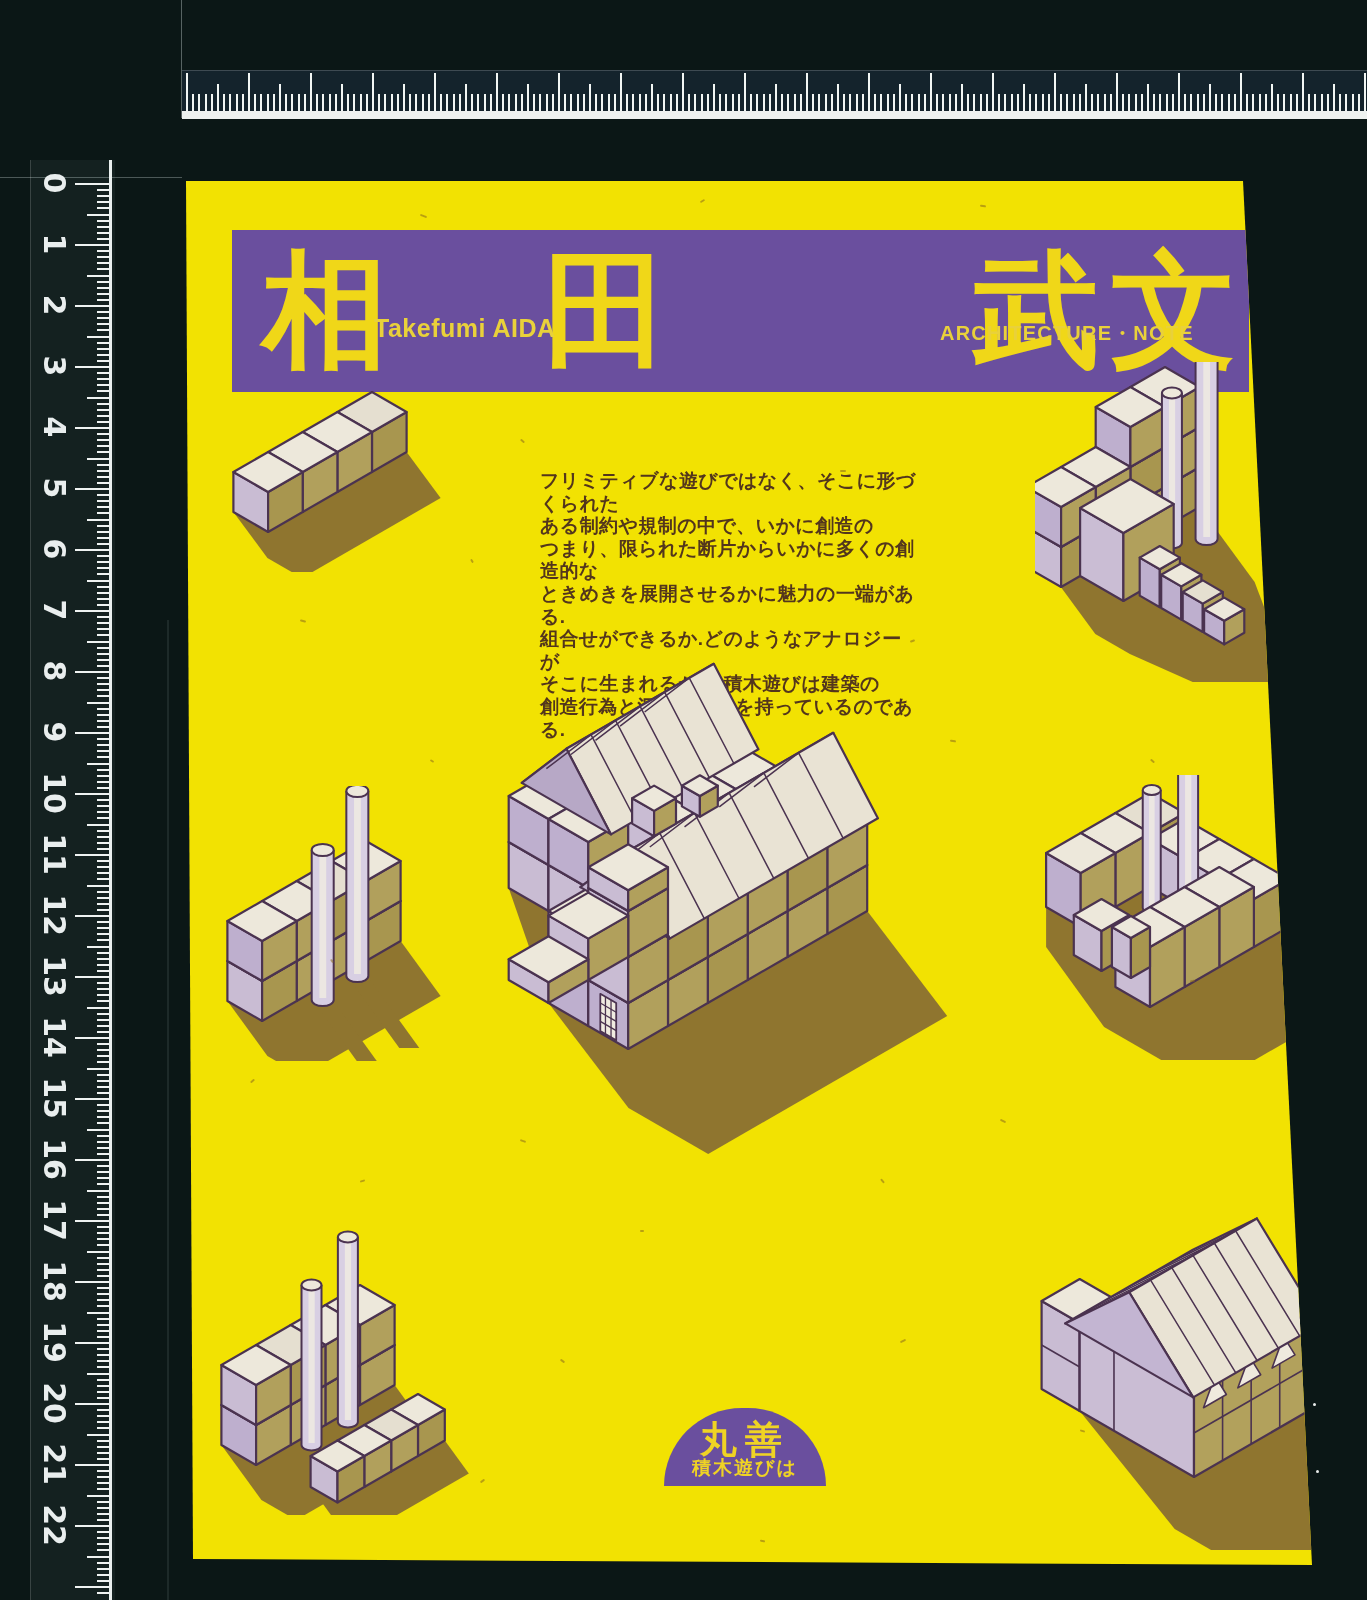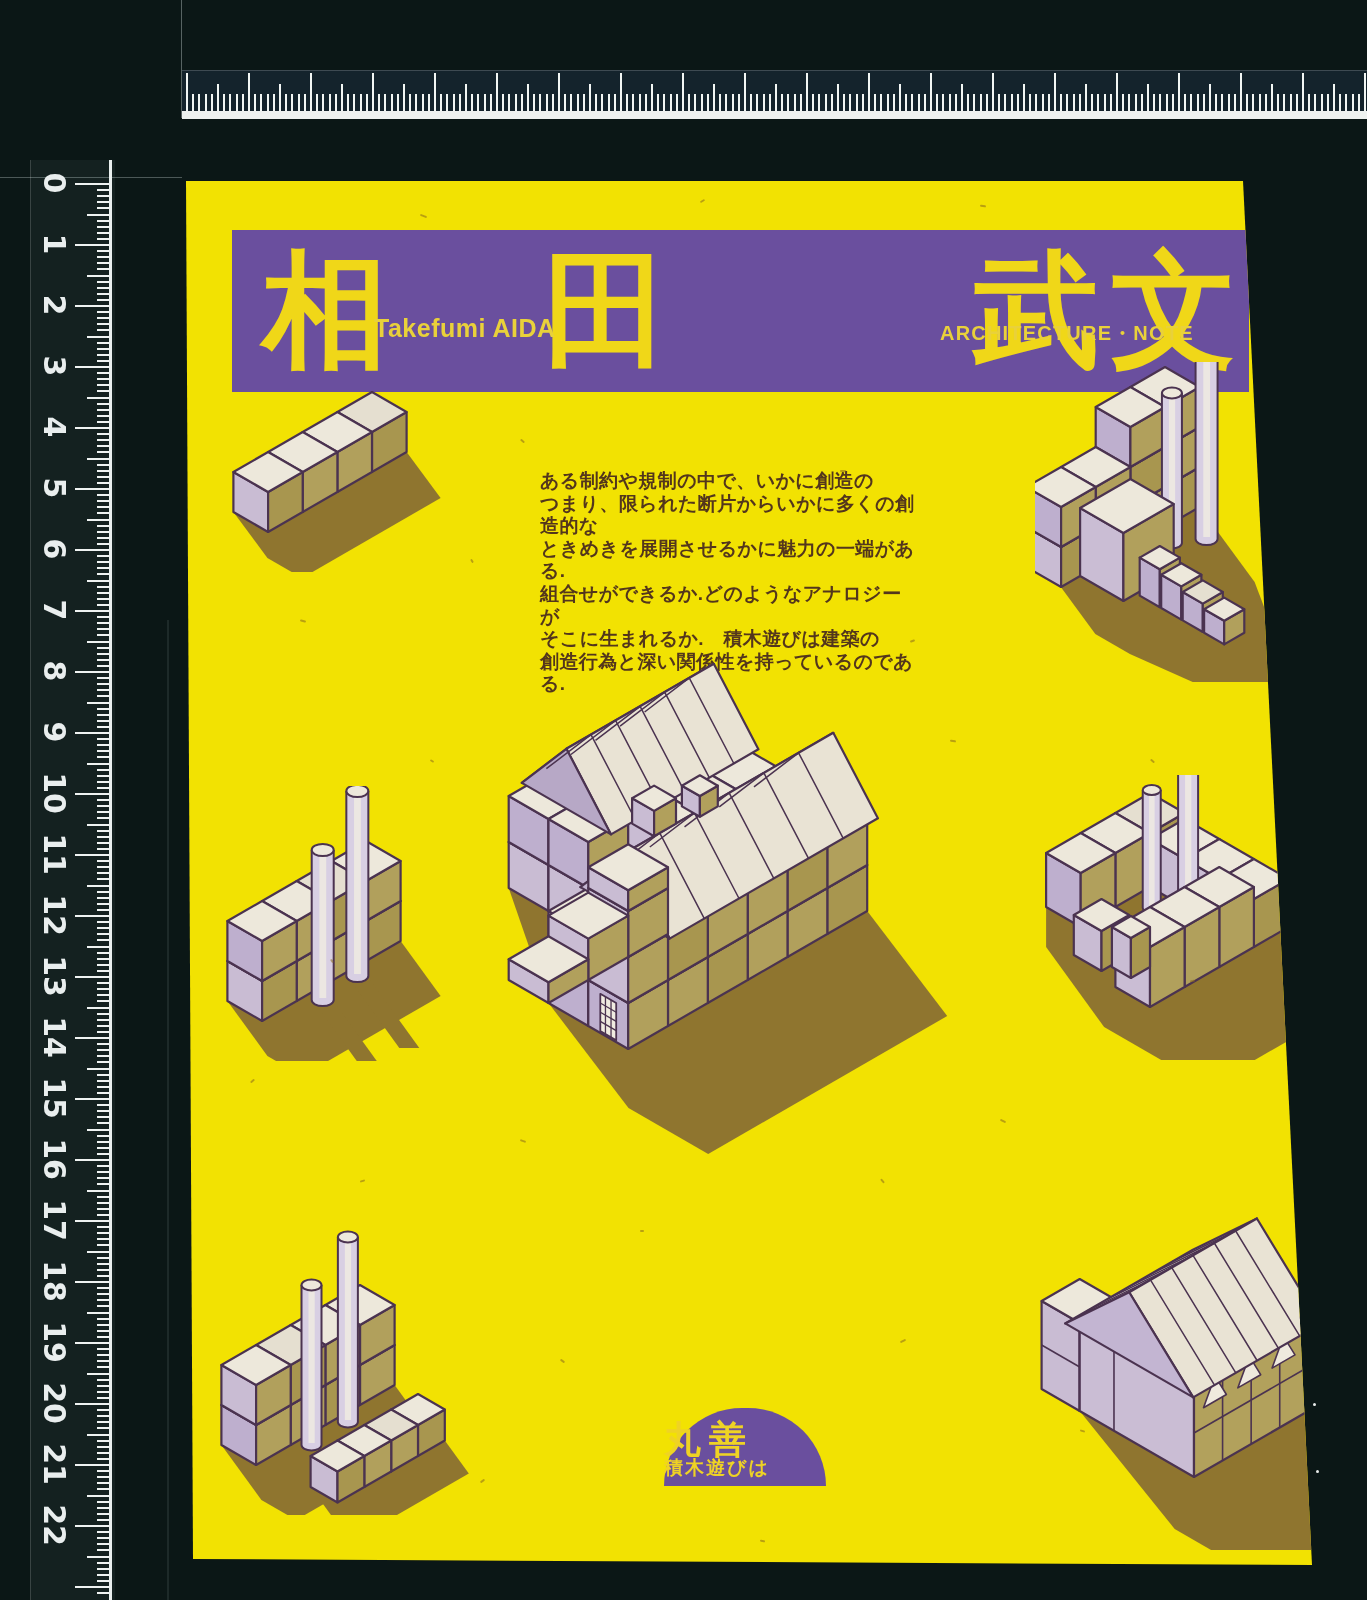--- a/index.html
+++ b/index.html
@@ -30,21 +30,21 @@
   #author-latin{position:absolute;left:142px;top:84px;color:#e9d13a;font-size:25px;font-weight:bold;letter-spacing:.5px;}
   #series-jp{position:absolute;left:421px;top:72px;color:#f6f3ef;display:flex;align-items:baseline;}
   #series-jp .jp{font-size:32px;font-weight:bold;}
   #series-jp .note{font-size:46px;font-weight:bold;letter-spacing:1px;font-family:"Liberation Sans",sans-serif;}
   #series-en{position:absolute;left:708px;top:90px;color:#e9d13a;font-size:20px;font-weight:bold;letter-spacing:1.2px;}
   #title{position:absolute;left:539px;top:398px;font-size:56px;font-weight:900;color:#4f3418;letter-spacing:3px;
       font-family:"Liberation Sans",sans-serif;}
   #body-text{position:absolute;left:540px;top:470px;width:380px;color:#53361c;font-size:19px;line-height:22.6px;
       font-weight:600;letter-spacing:.4px;}
   #dome{position:absolute;left:664px;top:1408px;width:162px;height:78px;background:#6a4f9e;
-      border-radius:160px 160px 0 0;}
+      border-radius:160px 160px 0 0;text-align:center;}
   #dome .name{margin-top:14px;font-size:37px;font-weight:bold;letter-spacing:8px;color:#efd324;
       font-family:"Liberation Serif","DejaVu Serif",serif;line-height:36px;}
   #dome .suffix{font-size:19px;font-weight:bold;letter-spacing:2px;color:#efd324;line-height:20px;}
   .figure{position:absolute;}
   .edge-dot{position:absolute;width:3px;height:3px;background:#e8eceb;border-radius:50%;}
 </style>
 </head>
 <body>
 
 <div id="stage">
@@ -513,20 +513,21 @@
       <span class="kanji" style="left:30px">相</span>
       <span class="kanji" style="left:311px">田</span>
       <span class="kanji" style="left:741px">武</span>
       <span class="kanji" style="left:879px">文</span>
       <span id="author-latin">Takefumi AIDA</span>
       <span id="series-en">ARCHITECTURE・NOTE</span>
     </div>
 
 
     <div id="body-text">
+      <div>フリミティブな遊びではなく、そこに形づくられた</div>
       <div>ある制約や規制の中で、いかに創造の</div>
       <div>つまり、限られた断片からいかに多くの創造的な</div>
       <div>ときめきを展開させるかに魅力の一端がある.</div>
       <div>組合せができるか.どのようなアナロジーが</div>
       <div>そこに生まれるか.　積木遊びは建築の</div>
       <div>創造行為と深い関係性を持っているのである.</div>
     </div>
 
     <svg id="fig1" class="figure" style="left:222px;top:372px" width="230" height="200" viewBox="0 0 230 200">
         <polygon points="11.4,140.0 150.0,60.0 184.6,80.0 218.6,126.0 80.1,206.0 45.4,186.0" fill="#8f752f" stroke="none"></polygon>

